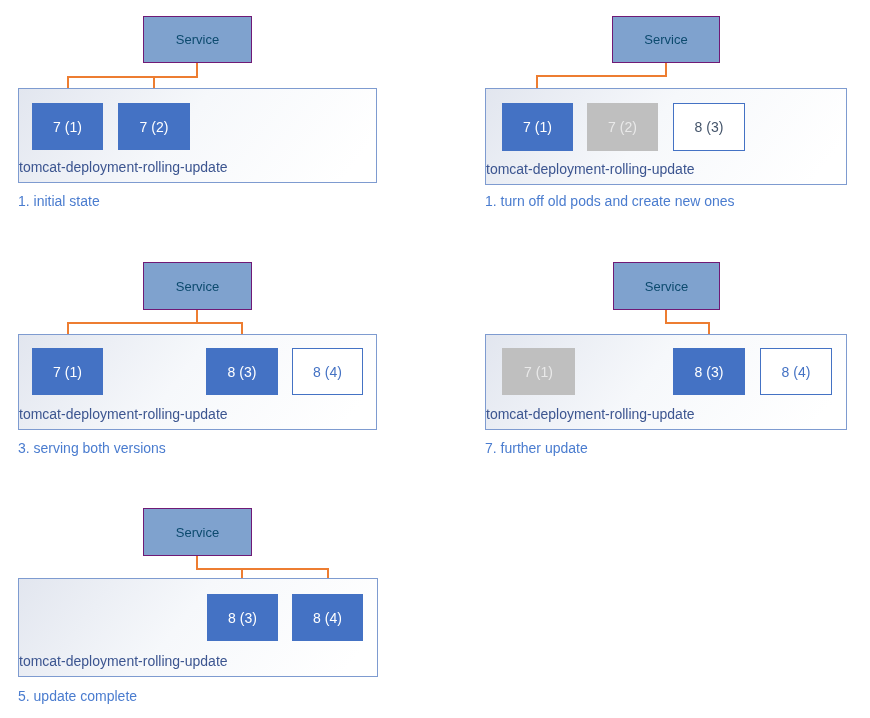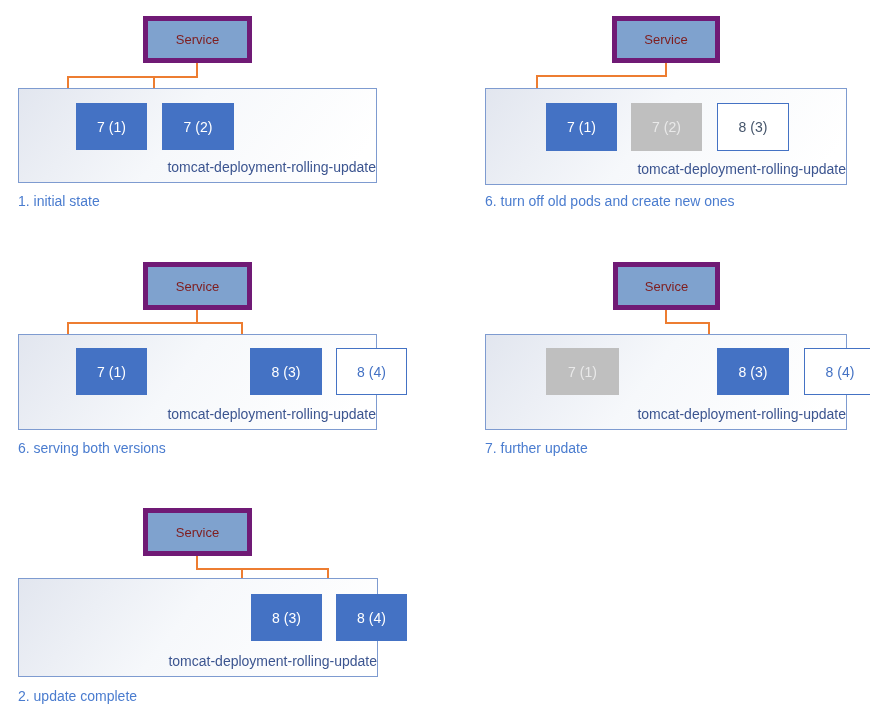--- a/index.html
+++ b/index.html
@@ -4,35 +4,34 @@
 <style>
   html,body{margin:0;padding:0;background:#fff;}
   *{box-sizing:border-box;}
   .canvas{
     position:relative;width:870px;height:718px;background:#fff;overflow:hidden;
     font-family:"Liberation Sans",sans-serif;
   }
   .stage{position:absolute;inset:0;}
   .service{
     position:absolute;display:flex;align-items:center;justify-content:center;
-    background:var(--service_fill,#7FA2CE);border:5px solid #701a75;
-    color:#7f1d1d;font-size:13px;text-align:right;
+    background:var(--service_fill,#7FA2CE);border:1px solid #701a75;
+    color:#0c4a6e;font-size:13px;text-align:right;
   }
   .depbox{
     position:absolute;border:1px solid var(--box_border,#7E9BD0);
     background:linear-gradient(128deg,#e2e6ef 0%,#f6f8fb 45%,#ffffff 92%);
   }
   .deplabel{
-    position:absolute;left:0;right:0;bottom:7px;text-align:right;
+    position:absolute;left:0;right:0;bottom:7px;text-align:left;
     color:var(--deployment_label_text,#3C5590);font-size:14px;
   }
   .pod{
     position:absolute;display:flex;align-items:center;justify-content:center;
     font-size:14px;
-    margin-left:44px;
   }
   .pod.active{background:var(--pod_active,#4472C4);color:#fff;}
   .pod.draining{background:var(--pod_draining,#BFBFBF);color:#E9E9E9;}
   .pod.new{background:#fff;border:1px solid var(--pod_new_border,#4472C4);color:var(--pod_active,#4472C4);}
   .pod.new.dark{color:#44546A;}
   .caption{
     position:absolute;text-align:left;
     color:var(--caption_text,#4A7CCF);font-size:14px;
   }
   .aline{position:absolute;background:var(--arrow,#ED7D31);}
@@ -68,38 +67,38 @@
     <div class="aline" style="left:665px;top:63px;width:2px;height:14px"></div>
     <div class="aline" style="left:536px;top:75px;width:131px;height:2px"></div>
     <div class="aline" style="left:536px;top:75px;width:2px;height:18px"></div>
     <div class="ahead" style="left:532px;top:92px"></div>
     <div class="depbox" style="left:485px;top:88px;width:362px;height:97px">
       <div class="deplabel">tomcat-deployment-rolling-update</div>
     </div>
     <div class="pod active" style="left:502px;top:103px;width:71px;height:48px">7 (1)</div>
     <div class="pod draining" style="left:587px;top:103px;width:71px;height:48px">7 (2)</div>
     <div class="pod new dark" style="left:673px;top:103px;width:72px;height:48px">8 (3)</div>
-    <div class="caption" style="left:485px;top:193px;width:362px">6. turn off old pods and create new ones</div>
+    <div class="caption" style="left:485px;top:193px;width:362px">1. turn off old pods and create new ones</div>
   </div>
 
   <div class="stage">
     <div class="service" style="left:143px;top:262px;width:109px;height:48px">Service</div>
     <div class="aline" style="left:196px;top:310px;width:2px;height:14px"></div>
     <div class="aline" style="left:67px;top:322px;width:176px;height:2px"></div>
     <div class="aline" style="left:67px;top:322px;width:2px;height:17px"></div>
     <div class="ahead" style="left:63px;top:338px"></div>
     <div class="aline" style="left:241px;top:322px;width:2px;height:17px"></div>
     <div class="ahead" style="left:237px;top:338px"></div>
     <div class="depbox" style="left:18px;top:334px;width:359px;height:96px">
       <div class="deplabel">tomcat-deployment-rolling-update</div>
     </div>
     <div class="pod active" style="left:32px;top:348px;width:71px;height:47px">7 (1)</div>
     <div class="pod active" style="left:206px;top:348px;width:72px;height:47px">8 (3)</div>
     <div class="pod new" style="left:292px;top:348px;width:71px;height:47px">8 (4)</div>
-    <div class="caption" style="left:18px;top:440px;width:359px">6. serving both versions</div>
+    <div class="caption" style="left:18px;top:440px;width:359px">3. serving both versions</div>
   </div>
 
   <div class="stage">
     <div class="service" style="left:613px;top:262px;width:107px;height:48px">Service</div>
     <div class="aline" style="left:665px;top:310px;width:2px;height:14px"></div>
     <div class="aline" style="left:665px;top:322px;width:45px;height:2px"></div>
     <div class="aline" style="left:708px;top:322px;width:2px;height:17px"></div>
     <div class="ahead" style="left:704px;top:338px"></div>
     <div class="depbox" style="left:485px;top:334px;width:362px;height:96px">
       <div class="deplabel">tomcat-deployment-rolling-update</div>
@@ -116,16 +115,16 @@
     <div class="aline" style="left:196px;top:568px;width:133px;height:2px"></div>
     <div class="aline" style="left:241px;top:568px;width:2px;height:17px"></div>
     <div class="ahead" style="left:237px;top:584px"></div>
     <div class="aline" style="left:327px;top:568px;width:2px;height:17px"></div>
     <div class="ahead" style="left:323px;top:584px"></div>
     <div class="depbox" style="left:18px;top:578px;width:360px;height:99px">
       <div class="deplabel">tomcat-deployment-rolling-update</div>
     </div>
     <div class="pod active" style="left:207px;top:594px;width:71px;height:47px">8 (3)</div>
     <div class="pod active" style="left:292px;top:594px;width:71px;height:47px">8 (4)</div>
-    <div class="caption" style="left:18px;top:688px;width:360px">2. update complete</div>
+    <div class="caption" style="left:18px;top:688px;width:360px">5. update complete</div>
   </div>
 
 </div>
 
 </body></html>

